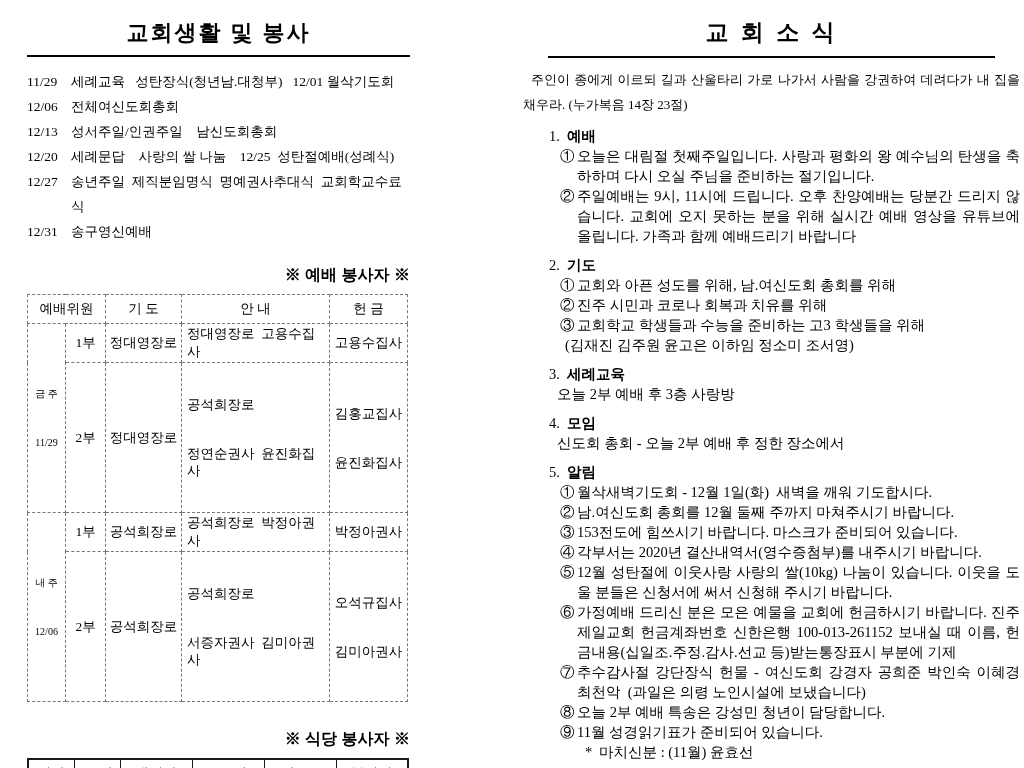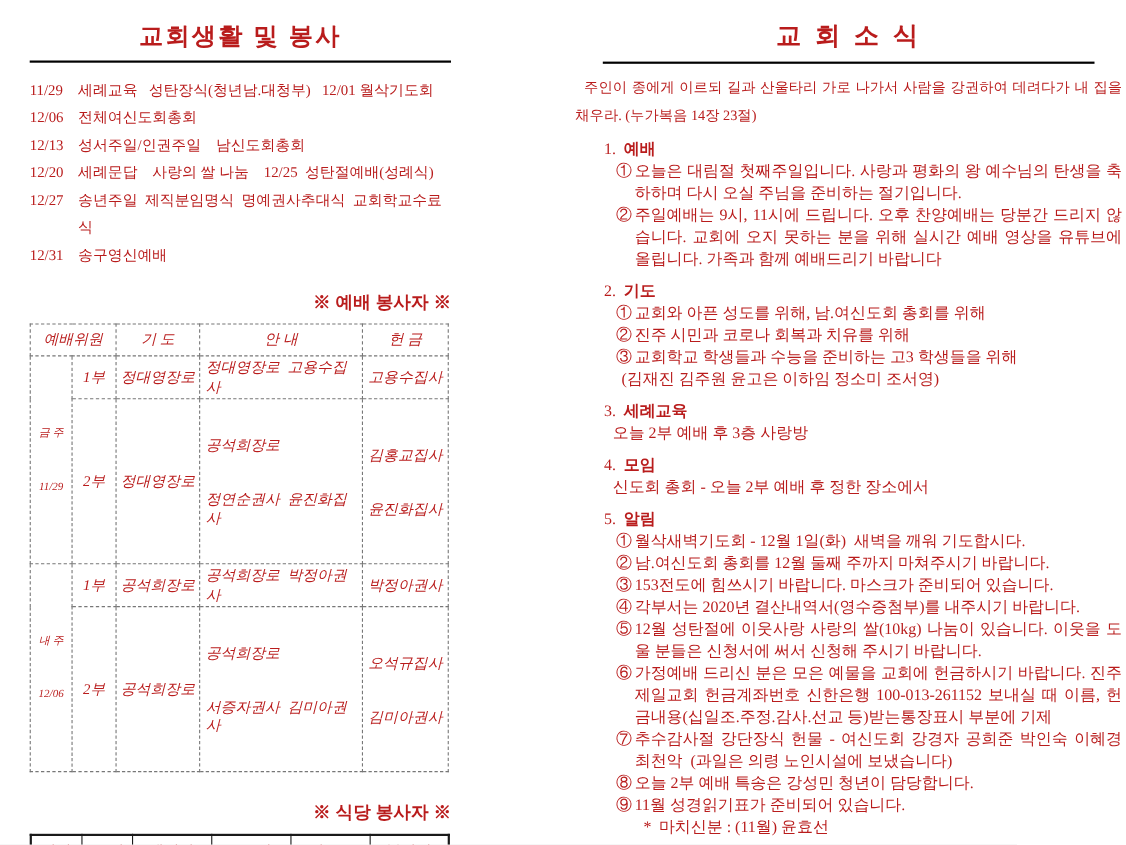--- a/index.html
+++ b/index.html
@@ -1,18 +1,18 @@
 <!DOCTYPE html>
 <html lang="ko"><head>
 <meta charset="utf-8">
 <style>
   html,body { margin:0; padding:0; background:#e8e8e8; }
   .page {
     position:relative; width:1024px; height:768px; background:#ffffff;
-    color:#b91c1c; font-family:"Liberation Serif", serif; overflow:hidden;
+    color:#000000; font-family:"Liberation Serif", serif; overflow:hidden;
     margin:0 auto;
   }
   .col { position:absolute; top:14px; }
   .col-left  { left:27px;  width:383px; }
   .col-right { left:523px; width:497px; }
 
   
   .page-title {
     font-family:"Liberation Sans", sans-serif; font-weight:bold;
     text-align:center; margin:0; line-height:1.2; white-space:pre-wrap;
@@ -32,21 +32,21 @@
   .tbl-title {
     text-align:right; font-family:"Liberation Sans", sans-serif;
     font-weight:bold; font-size:16px; white-space:pre-wrap;
   }
   .t-worship { margin-top:21px; }
   .t-dining  { margin-top:27px; }
 
   
   table.worship {
     width:380px; margin-top:8px; border-collapse:collapse;
-    table-layout:fixed; font-size:13.5px;font-style:italic;
+    table-layout:fixed; font-size:13.5px;
   }
   .worship th, .worship td {
     border:1px dashed #777; padding:1px 2px; text-align:center;
     font-weight:normal; white-space:pre-wrap; overflow:hidden;
   }
   .worship tr.hdr th { height:26px; }
   .worship td.h1 { height:27px; }
   .worship td.h2 { height:38px; }
   .worship .wk span { display:block; line-height:17px; font-size:10px; }
   .worship td.left { text-align:left; padding-left:5px; }

